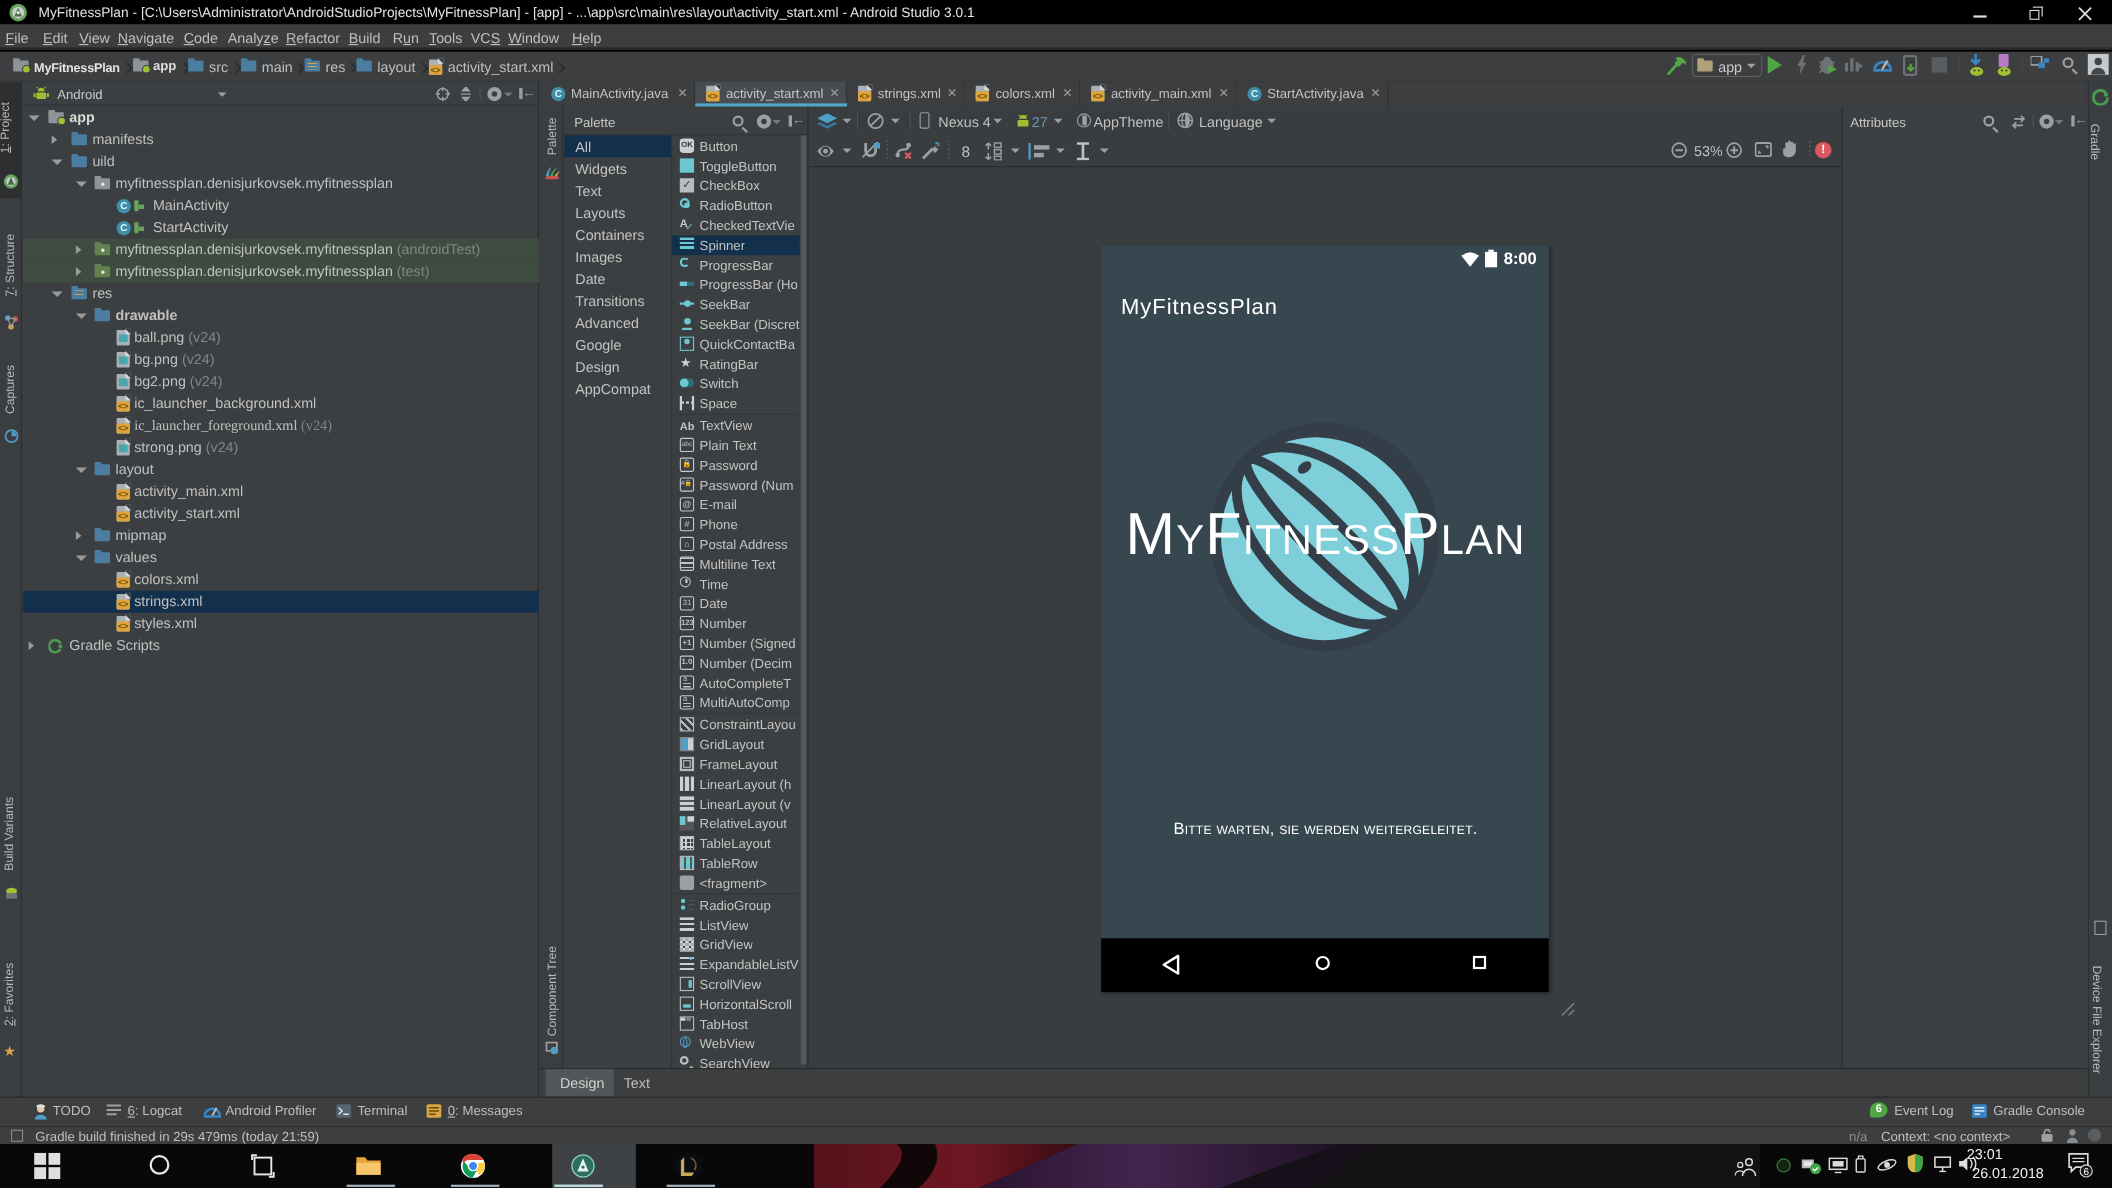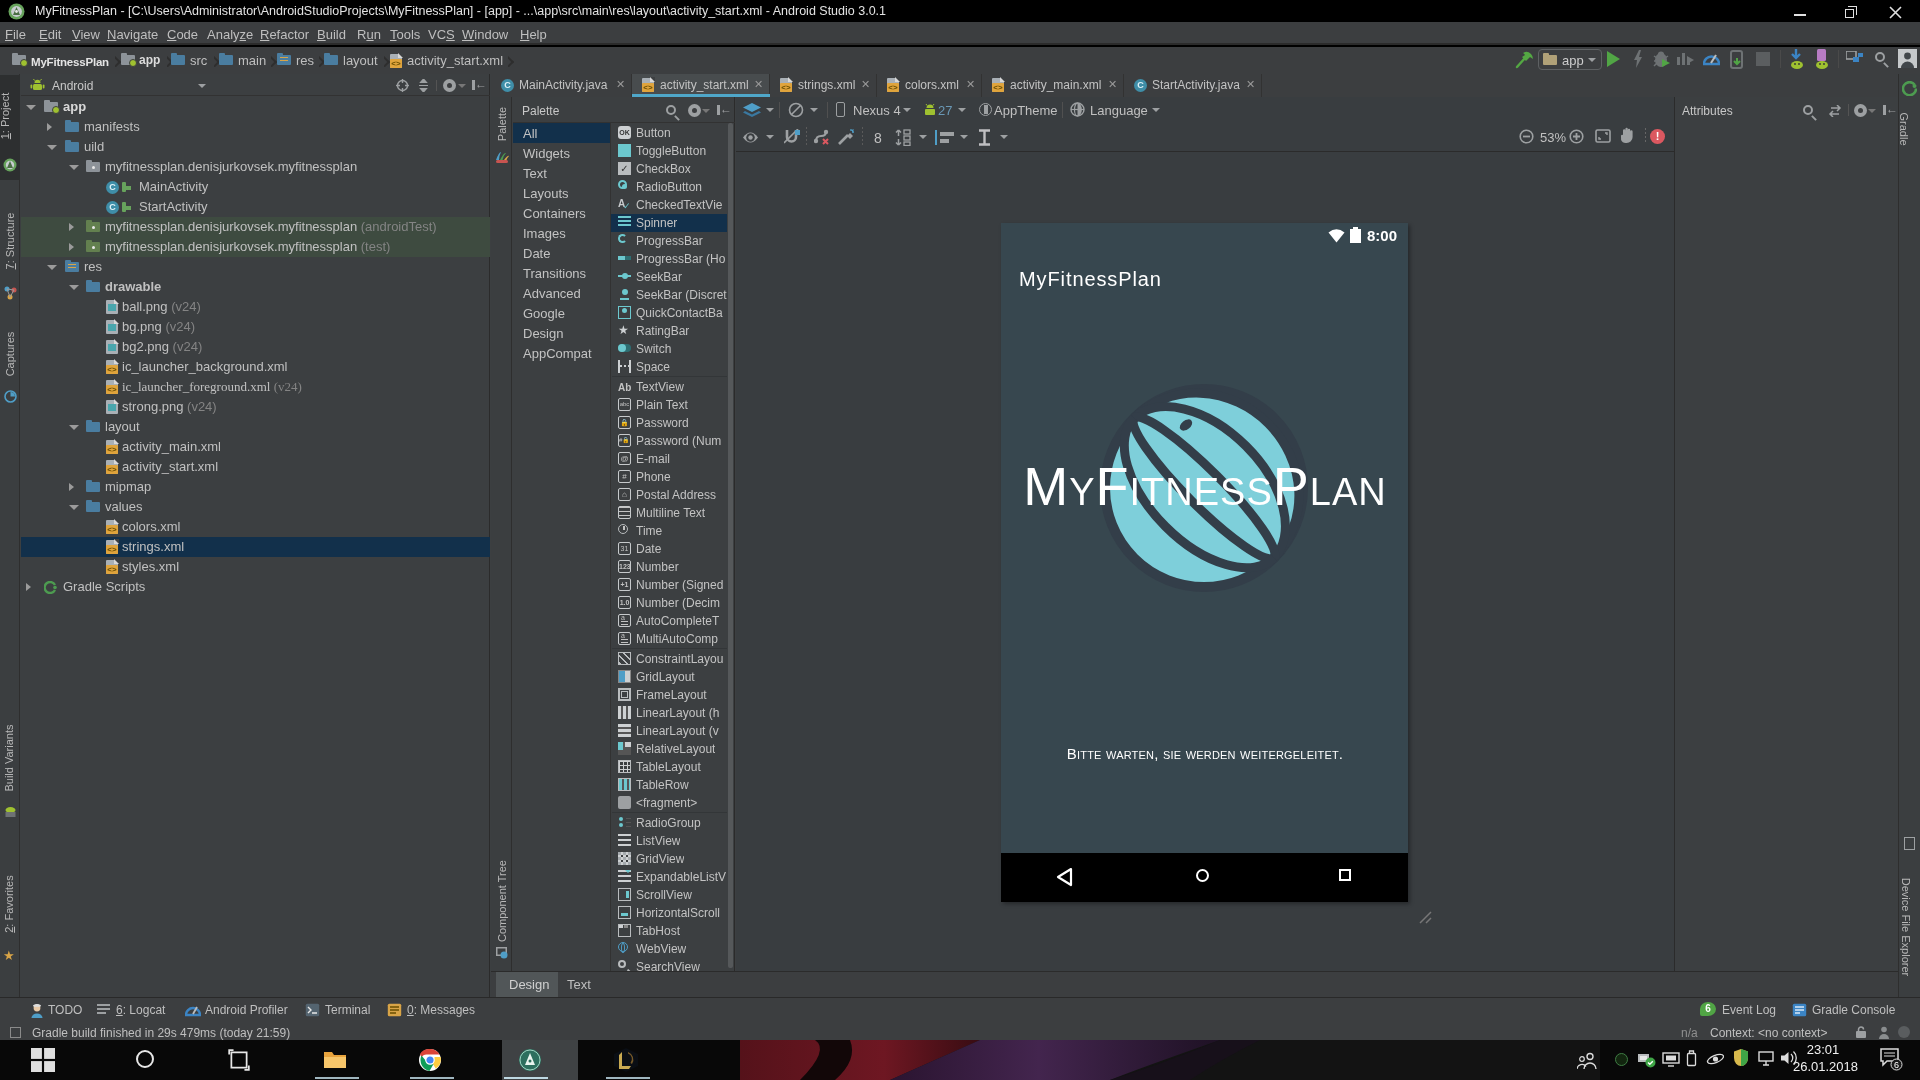--- a/index.html
+++ b/index.html
@@ -819,19 +819,19 @@
     <path d="M7 0 L14 2.5 V9 a7 8 0 0 1 -7 8z" fill="#3fa546"></path>
   </svg>
 <svg class="abs" style="left:1757px;top:1051px" width="18" height="15" viewBox="0 0 18 15">
     <rect x="2" y="1" width="14" height="9" fill="none" stroke="#dcdcdc" stroke-width="1.4"></rect>
     <path d="M6 14 h6 M9 10 v4" stroke="#dcdcdc" stroke-width="1.4"></path>
   </svg>
 <svg class="abs" style="left:1780px;top:1050px" width="17" height="16" viewBox="0 0 17 16">
     <path d="M1 5.5 h3.5 l4 -3.5 v12 l-4 -3.5 h-3.5 z" fill="#dcdcdc"></path>
     <path d="M11 4 a5.5 5.5 0 0 1 0 8 M13.5 1.5 a9 9 0 0 1 0 13" stroke="#dcdcdc" stroke-width="1.3" fill="none"></path>
   </svg>
-<div class="r" style="left:1788px;top:1042px;width:70px;text-align:center;font-size:13px;color:#f0f0f0">23:01</div>
+<div class="r" style="left:1788px;top:1042px;width:70px;text-align:left;font-size:13px;color:#f0f0f0">23:01</div>
 <div class="r" style="left:1788px;top:1059px;width:70px;text-align:right;font-size:13px;color:#f0f0f0">26.01.2018</div>
 <svg class="abs" style="left:1879px;top:1047px" width="24" height="24" viewBox="0 0 24 24">
     <path d="M2 2 h17 v12 h-11 l-4 4 v-4 h-2 z" fill="none" stroke="#dcdcdc" stroke-width="1.5"></path>
     <path d="M5 6 h11 M5 9 h11" stroke="#dcdcdc" stroke-width="1.2"></path>
     <circle cx="17.5" cy="17.5" r="5.5" fill="#1a1a1a" stroke="#dcdcdc" stroke-width="1"></circle>
     <text x="17.5" y="21" font-size="9" fill="#fff" text-anchor="middle" font-family="Liberation Sans">6</text>
   </svg>
 </body></html>

